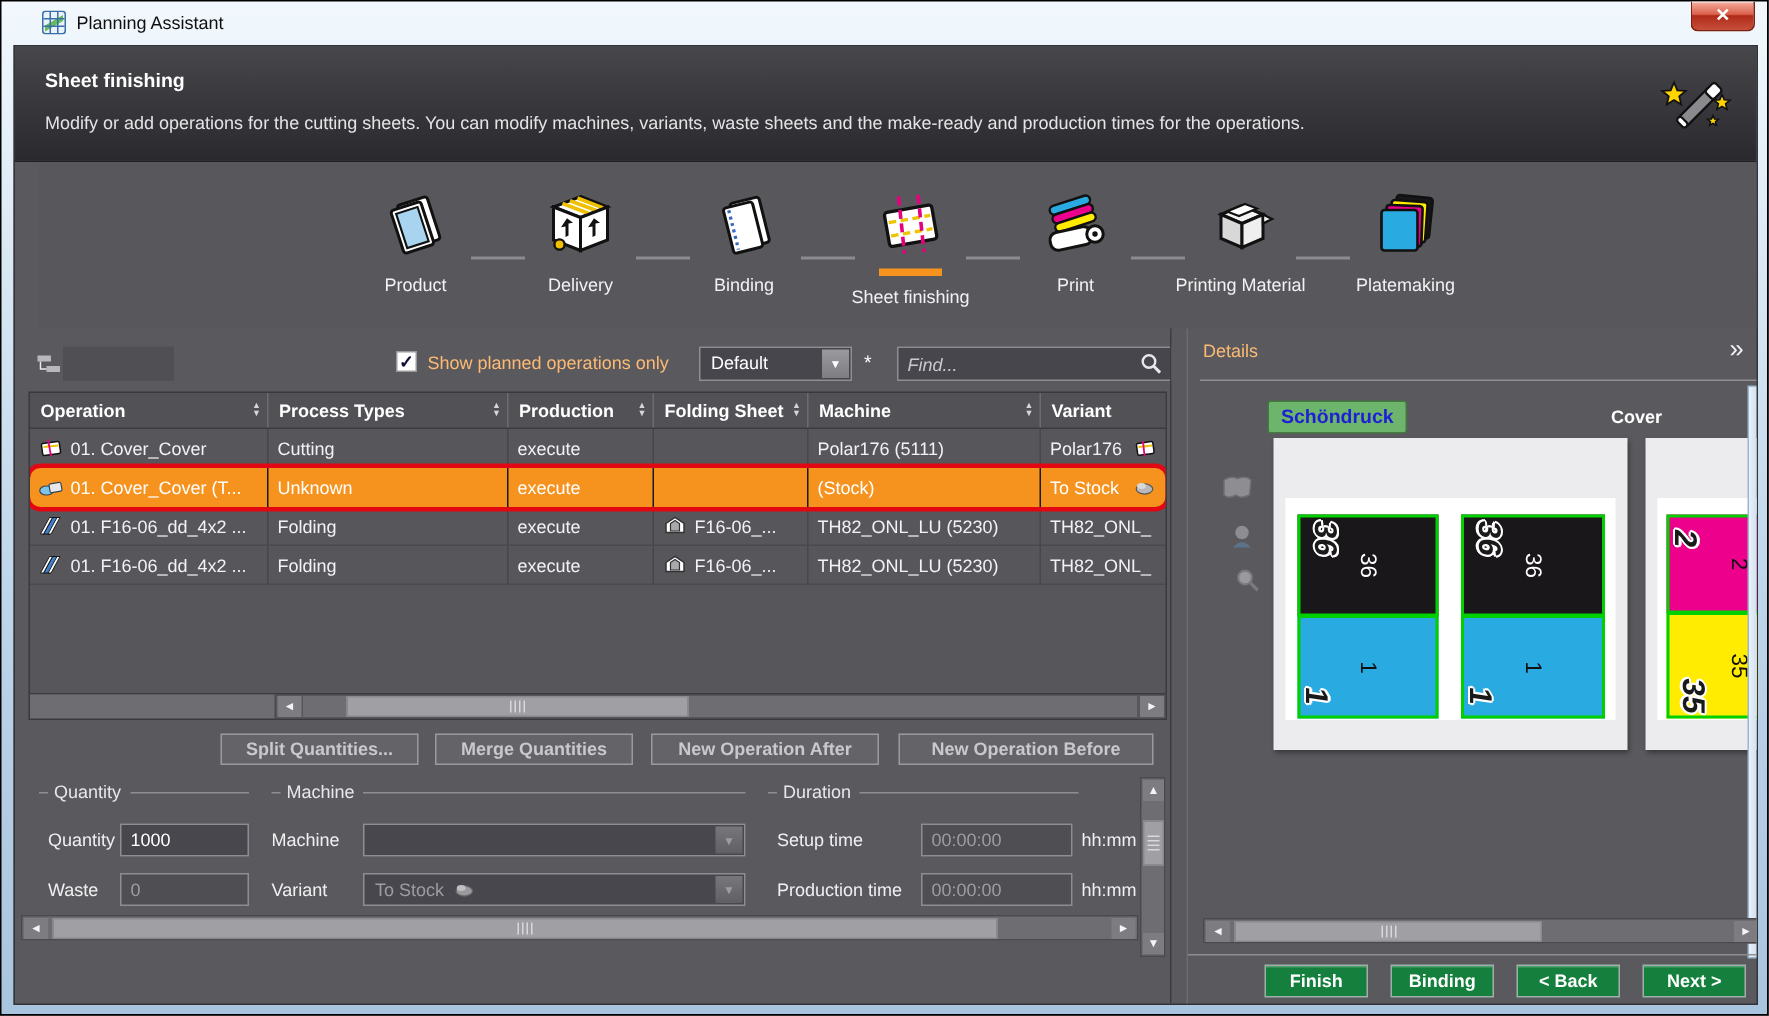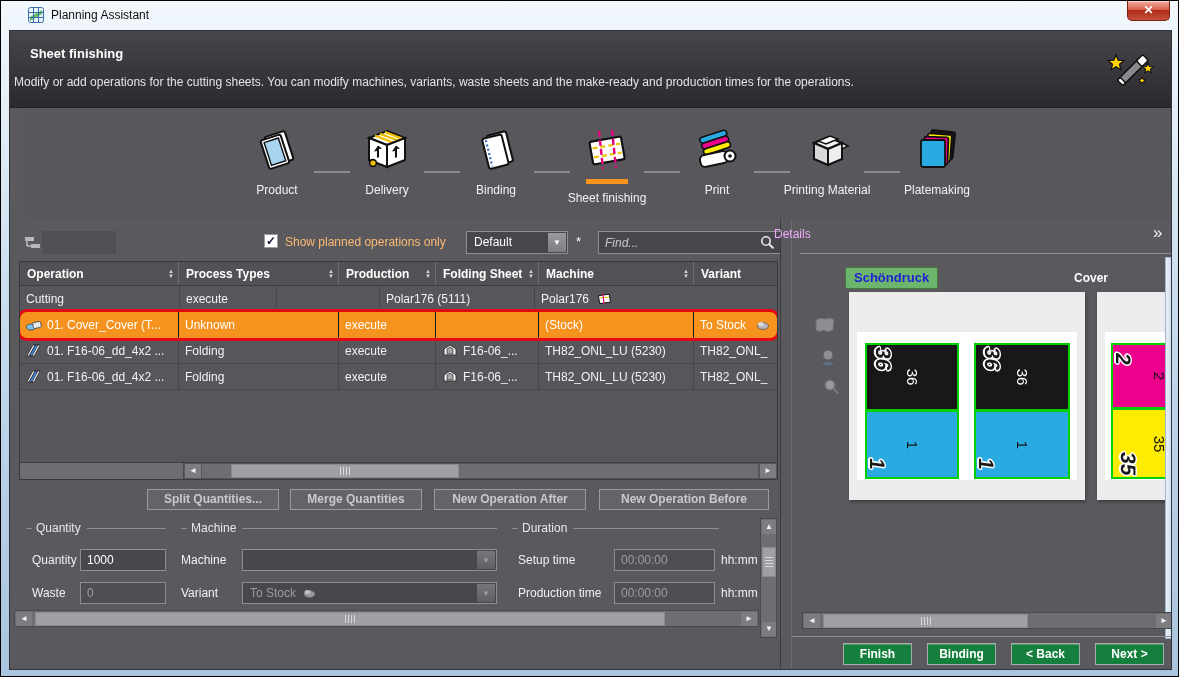--- a/index.html
+++ b/index.html
@@ -17,21 +17,21 @@
                color:#fff; font-weight:bold; font-size:12px; text-align:center; line-height:18px;
                box-shadow:inset 0 1px 0 rgba(255,255,255,.5); cursor:pointer; }
   
   .content { position:absolute; left:8px; top:29px; width:1163px; height:640px;
              background:#5a5a5e; border:1px solid #33333a; overflow:hidden;
              color:#fff; font-size:12px; }
   
   .header-band { position:absolute; left:0; top:0; width:100%; height:77px;
                  background:linear-gradient(#46464b,#2a2a2e); border-bottom:1px solid #202024; }
   .header-title { position:absolute; left:20px; top:15px; font-size:13px; font-weight:bold; color:#fff; }
-  .header-desc  { position:absolute; left:4px; top:44px; font-size:12px; color:#e4e4e6; }
+  .header-desc  { position:absolute; left:20px; top:44px; font-size:12px; color:#e4e4e6; }
   .wand { position:absolute; left:1094px; top:16px; width:52px; height:48px; }
   
   .steps-band { position:absolute; left:0; top:78px; width:100%; height:110px; background:#58585c;margin-left:16px; }
   .step { position:absolute; top:18px; width:100px; text-align:center; }
   .step .sicon { display:inline-block; width:46px; height:46px; }
   .step .slabel { margin-top:7px; font-size:12px; color:#f2f2f4; line-height:14px; }
   .step .underline { width:42px; height:5px; margin:3px auto 0; background:var(--step_active_underline,#f7941d); display:none; }
   .step.active .underline { display:block; }
   .connector { position:absolute; top:62px; width:36px; height:2px; background:#8c8c90; }
   
@@ -101,21 +101,21 @@
   
   .v-scroll { position:absolute; left:750px; top:487px; width:17px; height:120px; background:#6e6e72; border:1px solid #4a4a4e; }
   .v-btn { position:absolute; left:1px; width:14px; height:14px; background:#7d7d81; color:#f4f4f6;
            font-size:8px; text-align:center; line-height:14px; cursor:pointer; }
   .v-thumb { position:absolute; left:1px; width:14px; height:30px; background:#a0a0a4; border:1px solid #8a8a8e;
              display:flex; flex-direction:column; align-items:center; justify-content:center; gap:2px; cursor:grab; }
   .v-thumb span { width:8px; height:1px; background:#d8d8dc; display:block; }
   .l-hscroll { position:absolute; left:4px; top:579px; width:745px; height:17px; background:#6e6e72; border:1px solid #4a4a4e; }
   
   .details-sep { position:absolute; background:#8e8e92; height:1px; }
-  .details-title { position:absolute; left:764px; top:196px; color:#f0abfc; }
+  .details-title { position:absolute; left:792px; top:196px; color:#fdba74; }
   .details-expand { position:absolute; left:1143px; top:192px; color:#f2f2f4; font-size:17px; cursor:pointer; }
   .badge { position:absolute; left:835px; top:236px; height:22px; padding:0 8px;
            background:var(--badge_bg,#6db56d); border:1px solid #44793f; border-radius:2px;
            color:var(--badge_text,#1f1fd4); font-size:13px; font-weight:bold; line-height:20px; }
   .cover-label { position:absolute; left:1064px; top:240px; color:#fff; font-weight:bold; }
   .dtool { position:absolute; }
   
   .sheet { position:absolute; top:261px; height:208px; background:#ececee; box-shadow:1px 2px 3px rgba(0,0,0,.35); }
   .sheet .paper { position:absolute; left:8px; top:40px; width:220px; height:148px; background:#fff; }
   .pageblock { position:absolute; top:51px; width:94px; height:136px; }
@@ -328,20 +328,28 @@
                 <i>▲</i>
                 <i>▼</i>
               </span>
             </div>
           <div class="th c5">
               <span>Variant</span>
             </div>
         </div>
 
         <div class="trow">
+          <div class="td c0">
+            <svg class="row-icon" viewBox="0 0 16 13">
+              <rect x="2" y="3" width="12" height="8" rx="1" fill="#fff" stroke="#111" transform="rotate(-8 8 7)"></rect>
+              <line x1="3" y1="6" x2="13" y2="5" stroke="#ecc500" stroke-width="1.2"></line>
+              <line x1="6" y1="1" x2="8" y2="12" stroke="#e6007e" stroke-width="1.2"></line>
+            </svg>
+            <span>01. Cover_Cover</span>
+          </div>
           <div class="td c1">
               <span>Cutting</span>
             </div>
           <div class="td c2">
               <span>execute</span>
             </div>
           <div class="td c3">
               <span></span>
             </div>
           <div class="td c4">

